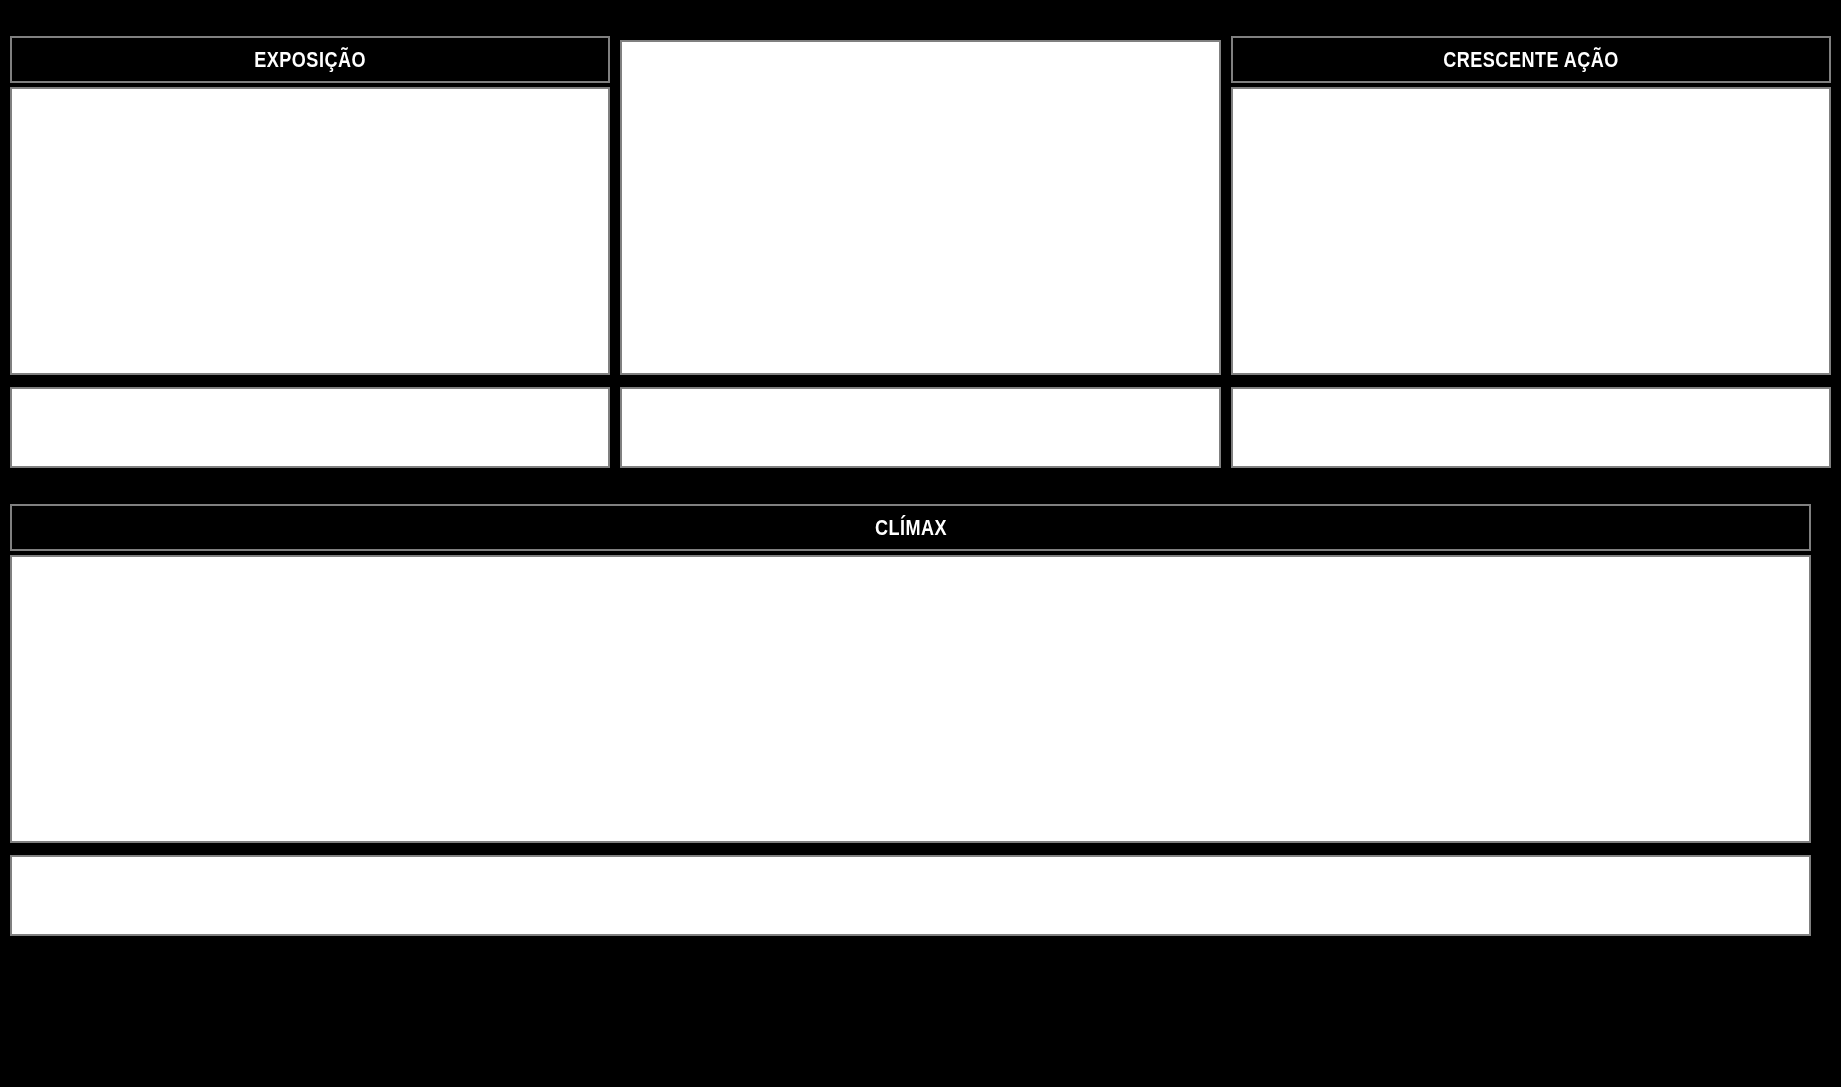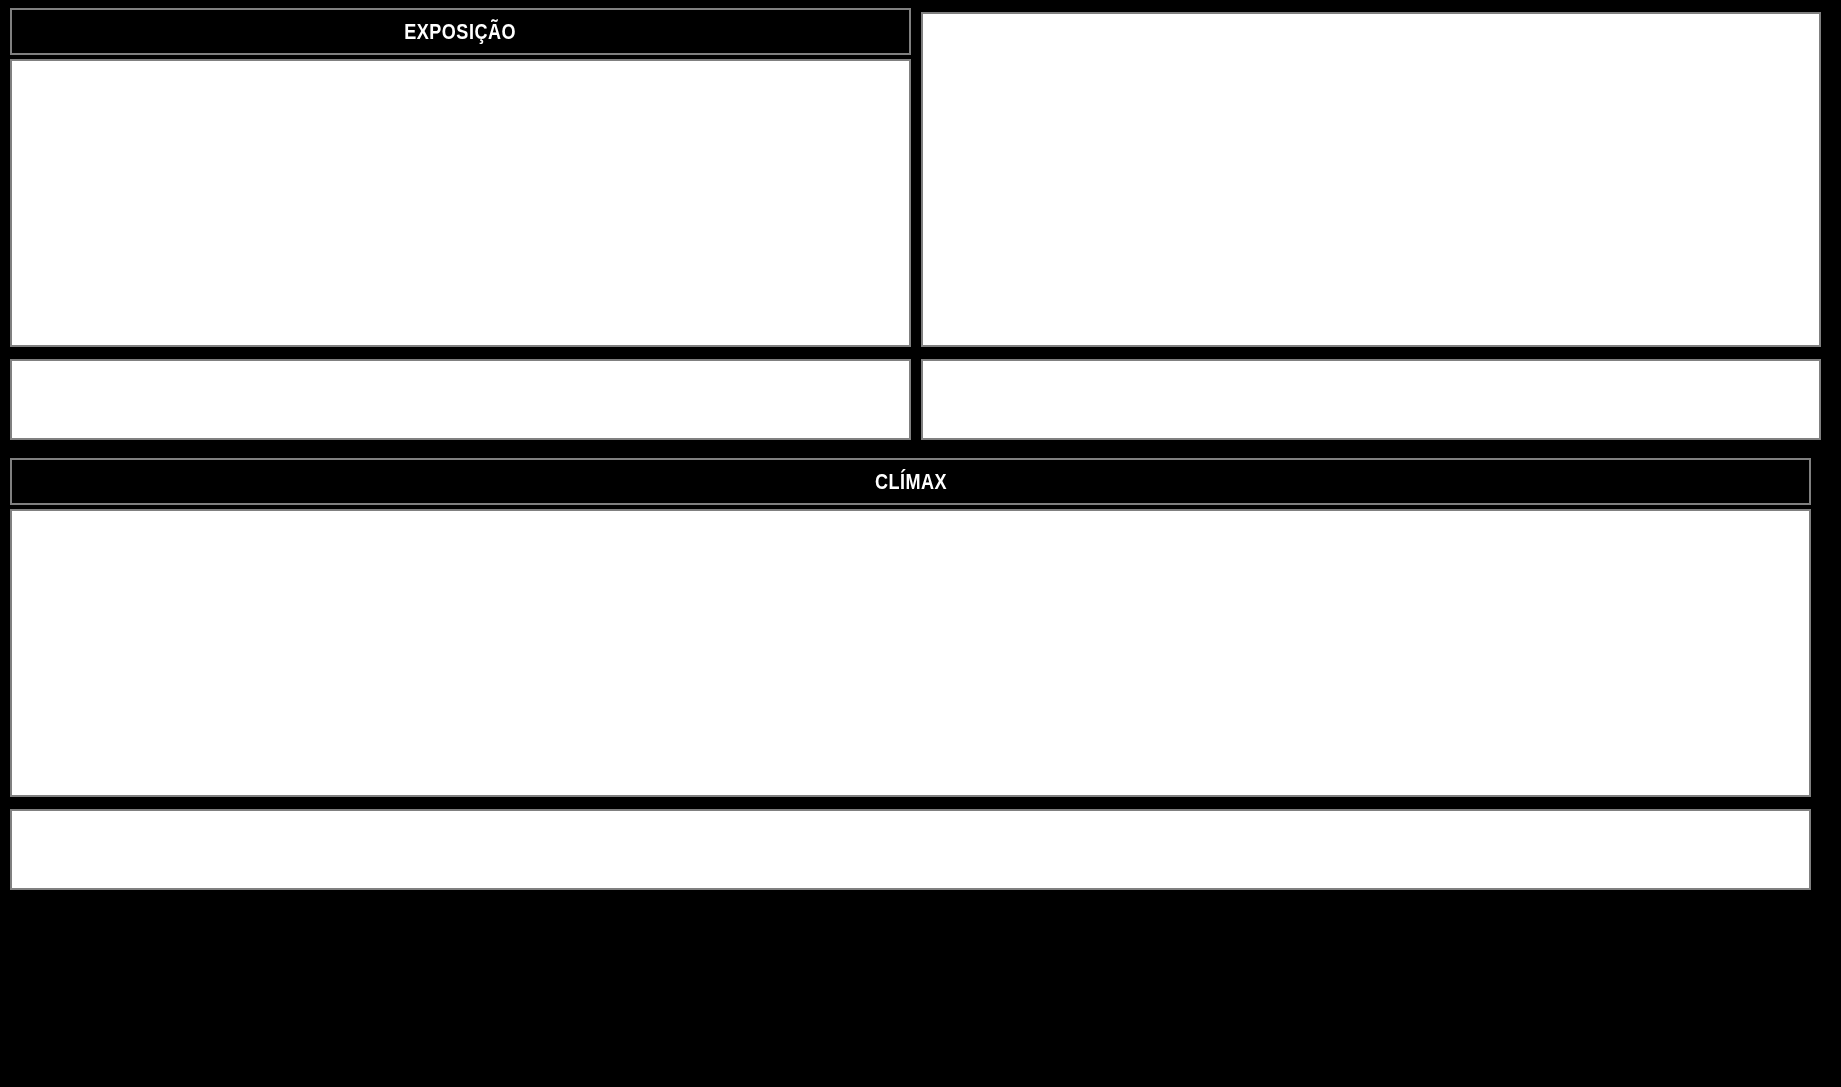--- a/index.html
+++ b/index.html
@@ -23,22 +23,22 @@
     padding: 8px 10px 38px 10px;
     display: flex;
     flex-direction: column;
   }
 
   .board-row {
     display: flex;
     flex-direction: row;
     flex: 1 1 auto;
   }
-  .board-row.row-1 { flex: 0 0 432px; }
-  .board-row.row-2 { flex: 0 0 432px; margin-top: 18px; }
+  .board-row.row-1 { flex: 0 0 432px; margin-top: 28px; }
+  .board-row.row-2 { flex: 0 0 432px; margin-top: 36px; }
 
   .gutter-col {
     flex: 0 0 10px;
   }
 
   .cell-column {
     flex: 1 1 0;
     display: flex;
     flex-direction: column;
     min-width: 0;
@@ -131,20 +131,33 @@
         <div class="cell-inner"></div>
       </div>
       <div class="gutter-row thick"></div>
       <div class="description-cell">
         <div class="cell-inner"></div>
       </div>
     </div>
 
     <div class="gutter-col"></div>
 
+    <div class="cell-column">
+      <div class="header-cell">
+        <span class="header-label">CRESCENTE AÇÃO</span>
+      </div>
+      <div class="gutter-row"></div>
+      <div class="image-cell">
+        <div class="cell-inner"></div>
+      </div>
+      <div class="gutter-row thick"></div>
+      <div class="description-cell">
+        <div class="cell-inner"></div>
+      </div>
+    </div>
 
   </div>
 
   <div class="board-row row-2">
 
     <div class="cell-column">
       <div class="header-cell">
         <span class="header-label">CLÍMAX</span>
       </div>
       <div class="gutter-row"></div>

